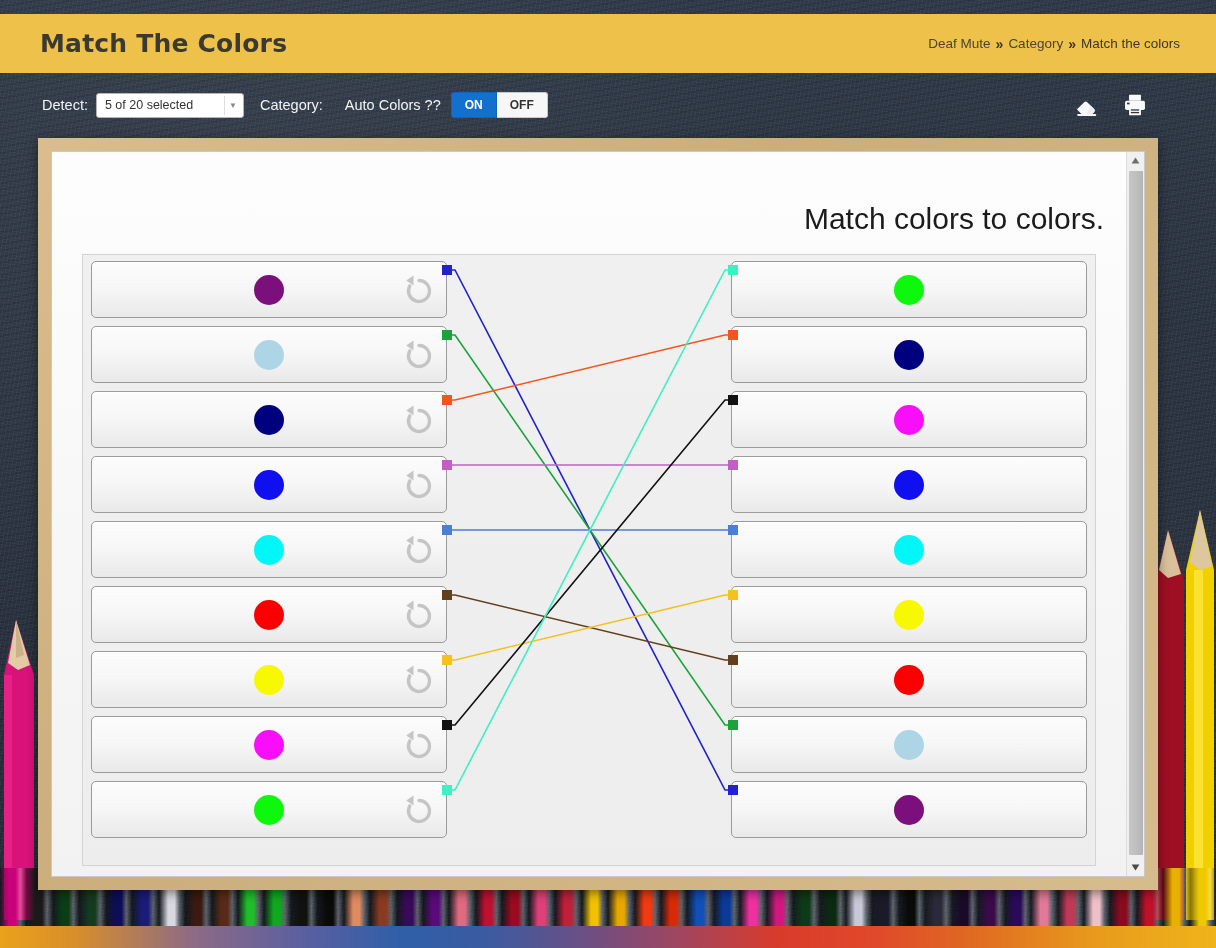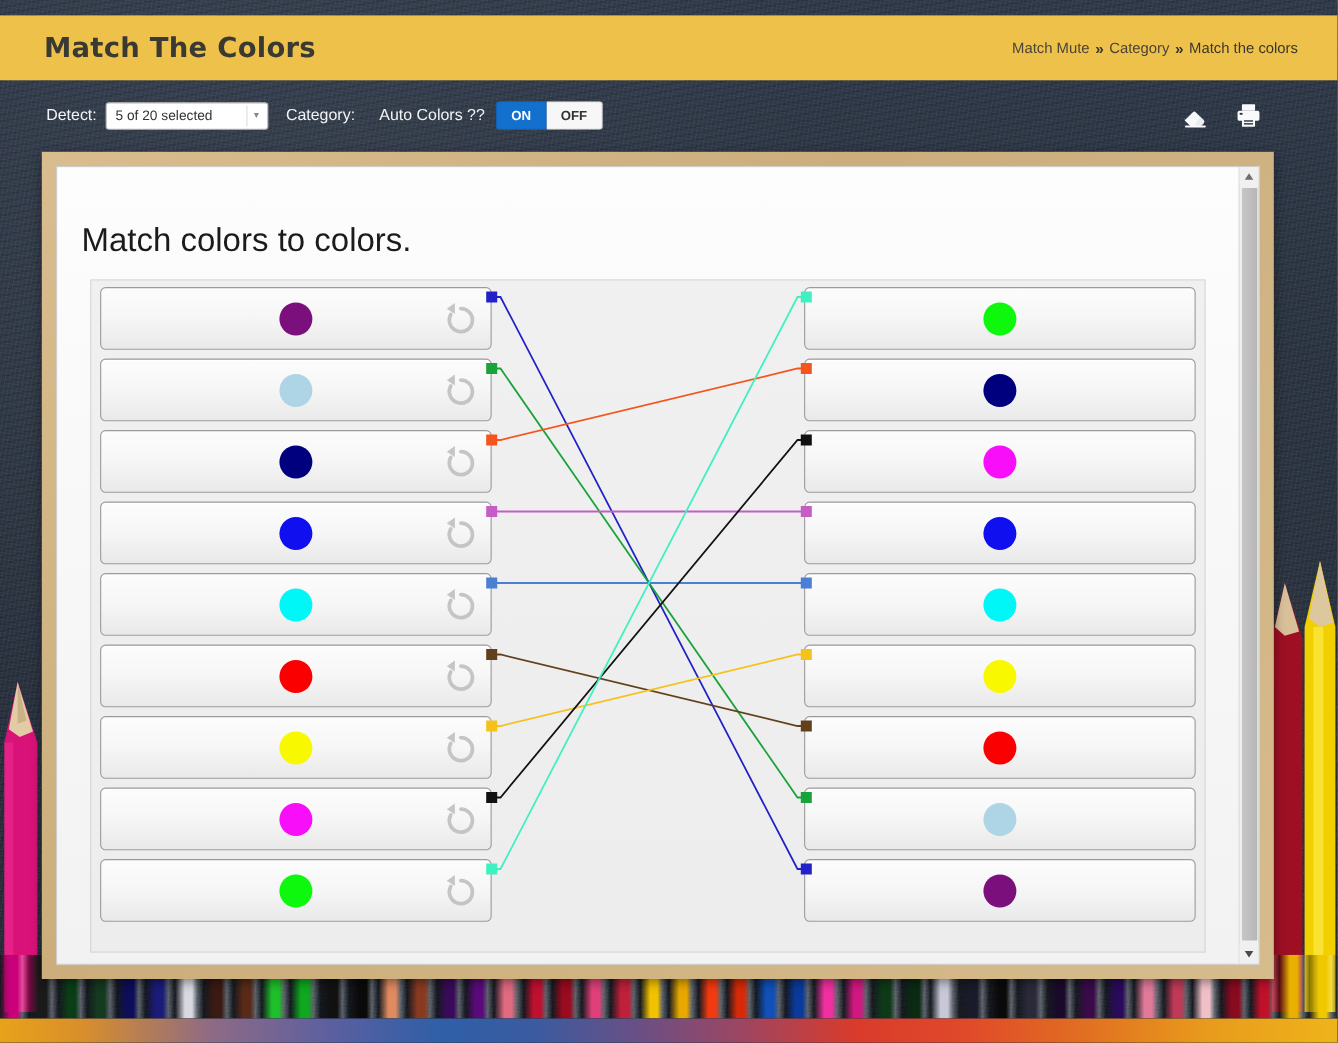--- a/index.html
+++ b/index.html
@@ -110,21 +110,21 @@
     position: relative;
     overflow: hidden;
     border: 1px solid #c9c9c9;
   }
   .board {
     position: absolute; left: 0; top: 0; right: 18px; bottom: 0;
     background: linear-gradient(180deg, #fdfdfd 0%, #f2f2f2 100%);
     padding: 22px 22px 0 22px;
   }
   .board-title {
-    text-align: left; font-size: 30px; color: #1b1b1b; font-weight: 400;
+    text-align: right; font-size: 30px; color: #1b1b1b; font-weight: 400;
     margin: 28px 0 18px 0;
   }
 
   
   .play-area {
     position: relative;
     margin: 0 auto; width: 1014px; height: 612px;
     border: 1px solid #d3d3d3;
     background: linear-gradient(180deg, #f0f0f0 0%, #ededed 100%);
   }
@@ -212,21 +212,21 @@
   <polygon points="18,60 34,110 34,450 6,450 6,110" fill="#9e0f24"></polygon>
   <polygon points="18,60 31,104 18,108 9,100" fill="#d8c09a"></polygon>
   <polygon points="50,40 64,100 64,450 36,450 36,100" fill="#f2d000"></polygon>
   <polygon points="50,40 62,96 50,100 40,92" fill="#ddc79f"></polygon>
   <rect x="44" y="100" width="9" height="350" fill="#fff05a" opacity="0.55"></rect>
 </svg>
 
 <div class="header">
   <div class="header-title">Match The Colors</div>
   <div class="breadcrumb">
-    <a href="#">Match Mute</a>
+    <a href="#">Deaf Mute</a>
     <span class="crumb-sep">»</span>
     <a href="#">Category</a>
     <span class="crumb-sep">»</span>
     <span class="crumb-current">Match the colors</span>
   </div>
 </div>
 
 <div class="toolbar">
   <span class="tb-label">Detect:</span>
   <div class="ms-select">

